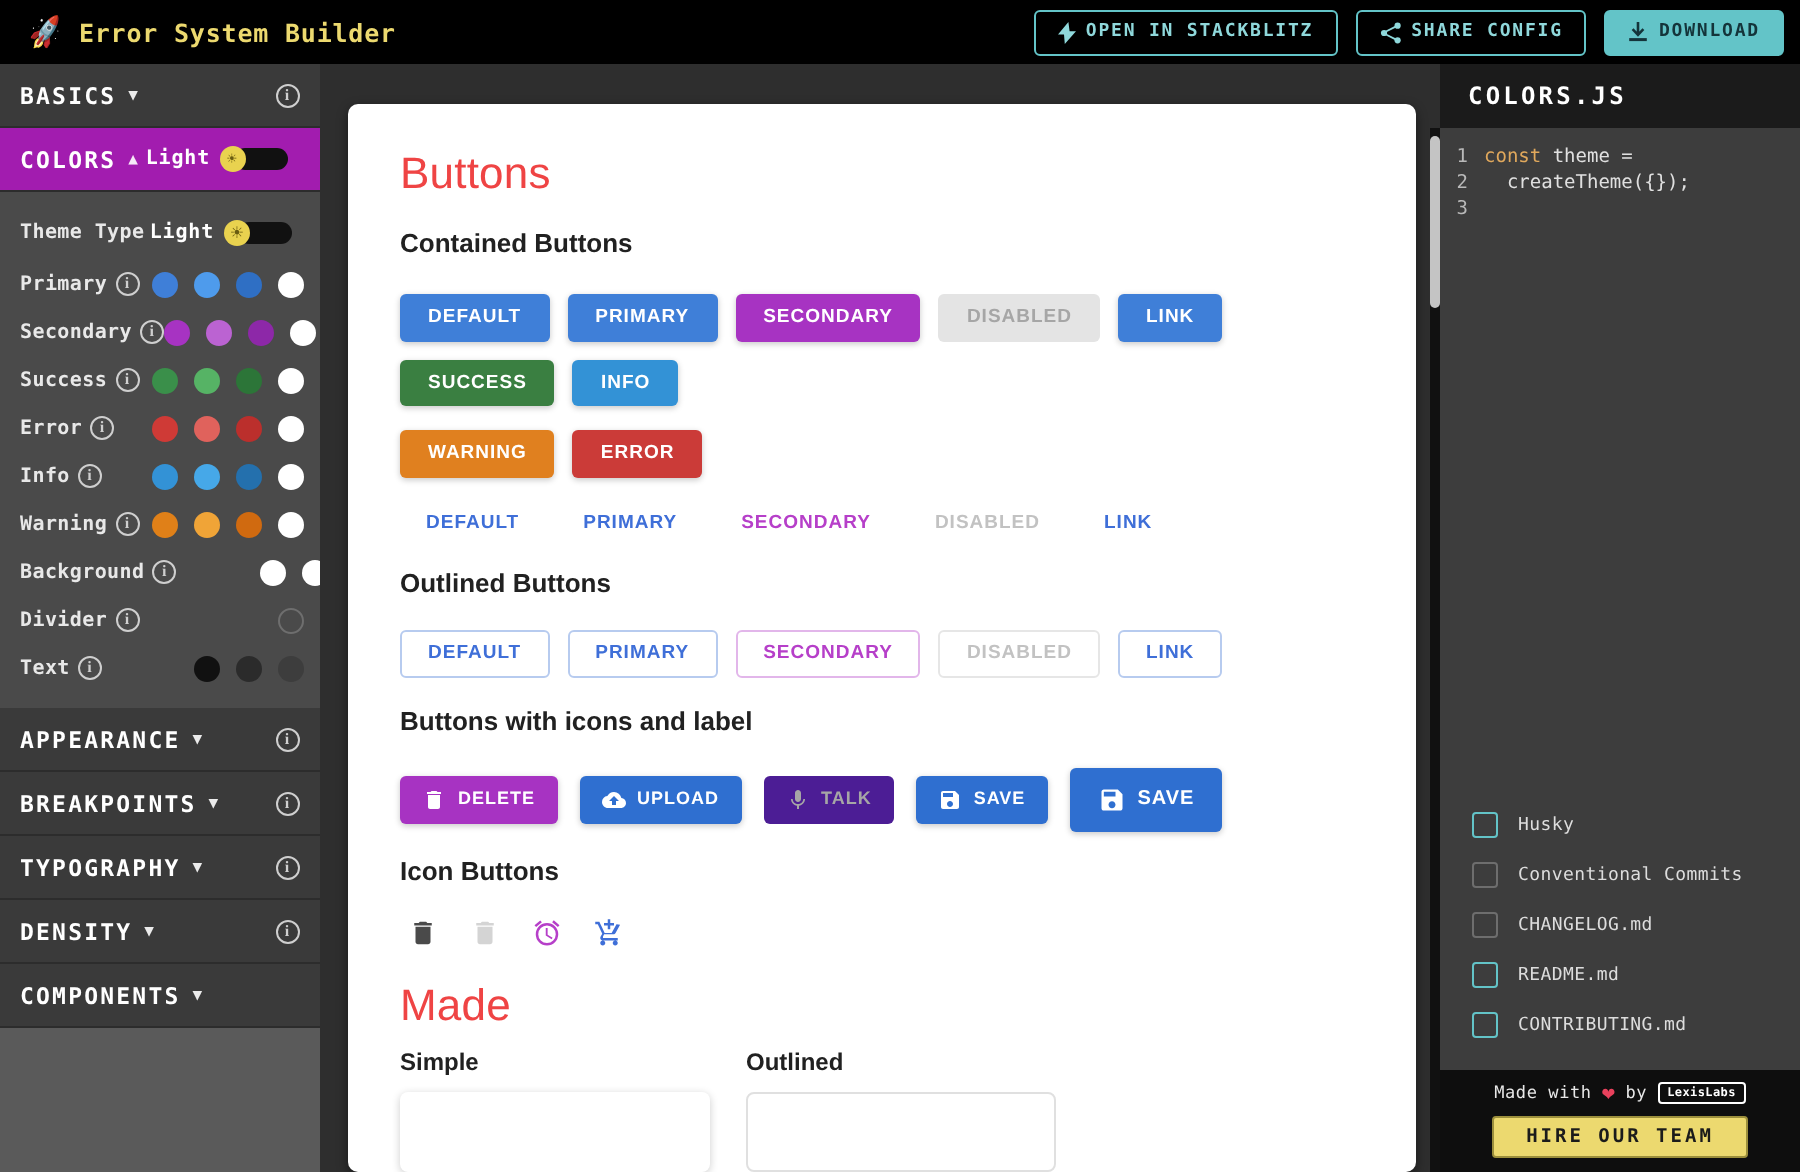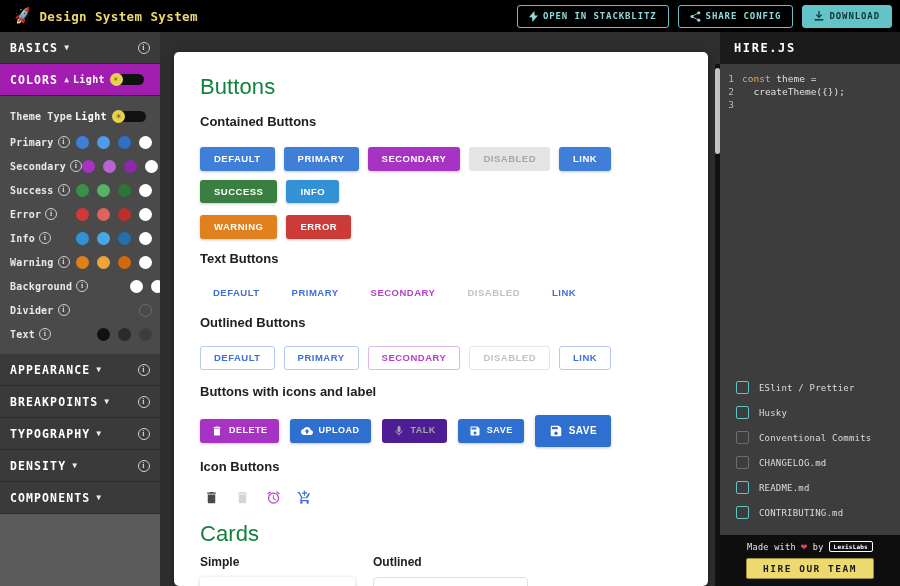--- a/index.html
+++ b/index.html
@@ -81,21 +81,21 @@
   .theme-type-row { height:28px; }
   .sb-filler { flex:1; background:#5a5a5a; }
 
   
   .center { flex:1; background:#2e2e2e; position:relative; min-width:0; overflow:hidden; padding:20px 12px 0 14px; }
   .paper {
     background:#fff; color:#000; border-radius:5px; height:100%;
     box-shadow:0 2px 6px rgba(0,0,0,.45); overflow:hidden; position:relative;
     padding:22px 26px;
   }
-  .h1 { font-size:22px; font-weight:400; color:#15803d; letter-spacing:.1px; margin-bottom:14px; }
+  .h1 { font-size:22px; font-weight:400; color:#ef4444; letter-spacing:.1px; margin-bottom:14px; }
   .h3 { font-size:13px; font-weight:bold; color:#212121; margin:0 0 18px; }
   .h3.tight { margin-bottom:16px; }
   .btn-row { display:flex; align-items:center; gap:9px; flex-wrap:wrap; margin-bottom:12px; }
 
   .mbtn {
     font-family:"Liberation Sans", sans-serif;
     font-size:9.5px; font-weight:bold; letter-spacing:.5px;
     padding:7px 14px; border:none; border-radius:3px; color:#fff; cursor:pointer;
     box-shadow:0 1px 3px rgba(0,0,0,.22); line-height:1; white-space:nowrap;
   }
@@ -177,21 +177,21 @@
   }
 </style>
 </head>
 <body>
 
 <div class="app">
 
   <div class="topbar">
     <div class="brand">
       <span class="brand-logo">🚀</span>
-      <span class="brand-title">Design System System</span>
+      <span class="brand-title">Error System Builder</span>
     </div>
     <div class="topbtns">
 
       <div class="tbtn outline">
         <span>
           <svg width="9" height="11" viewBox="0 0 9 11">
               <path d="M5.2 0 0 6.2h3L3.4 11 9 4.6H5.8z" fill="#8fd8db"></path>
             </svg>
         </span>
         <span>OPEN IN STACKBLITZ</span>
@@ -389,21 +389,20 @@
             <button class="mbtn disabled">DISABLED</button>
             <button class="mbtn" style="background: rgb(63, 127, 216); color: rgb(255, 255, 255);">LINK</button>
             <button class="mbtn" style="background: rgb(58, 127, 65); color: rgb(255, 255, 255);">SUCCESS</button>
             <button class="mbtn" style="background: rgb(51, 146, 214); color: rgb(255, 255, 255);">INFO</button>
           </div>
         <div class="btn-row" id="contained-row-2">
             <button class="mbtn" style="background: rgb(224, 128, 31); color: rgb(255, 255, 255);">WARNING</button>
             <button class="mbtn" style="background: rgb(203, 59, 56); color: rgb(255, 255, 255);">ERROR</button>
           </div>
 
-        <div class="h3 tight" style="margin-top:8px">Text Buttons</div>
         <div class="btn-row" id="text-row" style="gap:14px;padding-left:4px">
             <button class="tbtn-text" style="color: rgb(63, 111, 216);">DEFAULT</button>
             <button class="tbtn-text" style="color: rgb(63, 111, 216);">PRIMARY</button>
             <button class="tbtn-text" style="color: rgb(182, 63, 201);">SECONDARY</button>
             <button class="tbtn-text" style="color: rgb(194, 194, 194);">DISABLED</button>
             <button class="tbtn-text" style="color: rgb(63, 111, 216);">LINK</button>
           </div>
 
         <div class="h3 tight" style="margin-top:12px">Outlined Buttons</div>
         <div class="btn-row" id="outlined-row">
@@ -475,63 +474,59 @@
                 <path d="M22 5.7l-4.6-3.9-1.3 1.5 4.6 3.9L22 5.7zM7.9 3.4L6.6 1.9 2 5.7l1.3 1.5 4.6-3.8zM12.5 8H11v6l4.7 2.9.8-1.2-4-2.4V8zM12 4a9 9 0 1 0 0 18 9 9 0 0 0 0-18zm0 16a7 7 0 1 1 0-14 7 7 0 0 1 0 14z"></path>
               </svg>
             </button>
             <button class="icon-only">
               <svg width="15" height="15" viewBox="0 0 24 24" fill="#3f6fd8">
                 <path d="M11 9h2V6h3V4h-3V1h-2v3H8v2h3v3zm-4 9c-1.1 0-2 .9-2 2s.9 2 2 2 2-.9 2-2-.9-2-2-2zm10 0c-1.1 0-2 .9-2 2s.9 2 2 2 2-.9 2-2-.9-2-2-2zm-9.8-3.2v-.1l.9-1.7h7.4c.75 0 1.4-.4 1.75-1.05l3.6-6.5L18.1 5h-.1l-1.1 2-2.8 5H8.5l-.1-.3L6.2 7 5.2 5 4.3 3H1v2h2l3.6 7.6-1.4 2.4c-.2.3-.2.7-.2 1 0 1.1.9 2 2 2h12v-2H7.4c-.1 0-.2-.1-.2-.2z"></path>
               </svg>
             </button>
           </div>
 
-        <div class="h1" style="margin-bottom:8px">Cards</div>
+        <div class="h1" style="margin-bottom:8px">Made</div>
         <div class="cards-wrap" id="cards-row">
             <div class="card-col">
               <div class="clab">Simple</div>
               <div class="card-box simple"></div>
             </div>
             <div class="card-col">
               <div class="clab">Outlined</div>
               <div class="card-box outlined"></div>
             </div>
           </div>
 
       </div>
       <div class="vscroll">
         <div class="thumb"></div>
       </div>
     </div>
 
     <div class="right">
 
-      <div class="panel-head">HIRE.JS</div>
+      <div class="panel-head">COLORS.JS</div>
       <div class="code-area">
         <div class="code-line">
           <span class="ln">1</span>
           <span class="code-txt"><span class="kw">const</span><span> theme =</span></span>
         </div>
         <div class="code-line">
           <span class="ln">2</span>
           <span class="code-txt">  createTheme({});</span>
         </div>
         <div class="code-line">
           <span class="ln">3</span>
           <span class="code-txt"></span>
         </div>
       </div>
 
       <div class="env-area" id="env-list">
           <div class="chk-row">
             <span class="chk on"></span>
-            <span class="chk-label">ESlint / Prettier</span>
-          </div>
-          <div class="chk-row">
-            <span class="chk on"></span>
             <span class="chk-label">Husky</span>
           </div>
           <div class="chk-row">
             <span class="chk"></span>
             <span class="chk-label">Conventional Commits</span>
           </div>
           <div class="chk-row">
             <span class="chk"></span>
             <span class="chk-label">CHANGELOG.md</span>
           </div>

